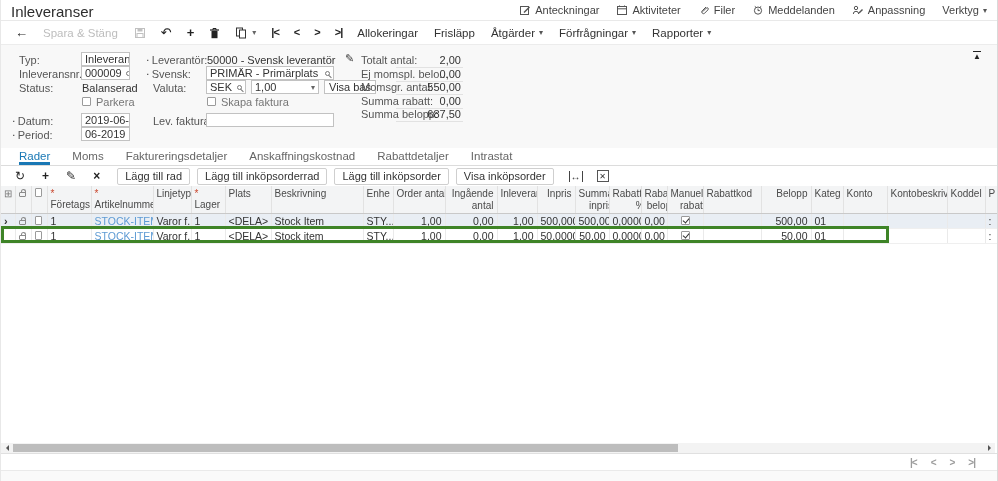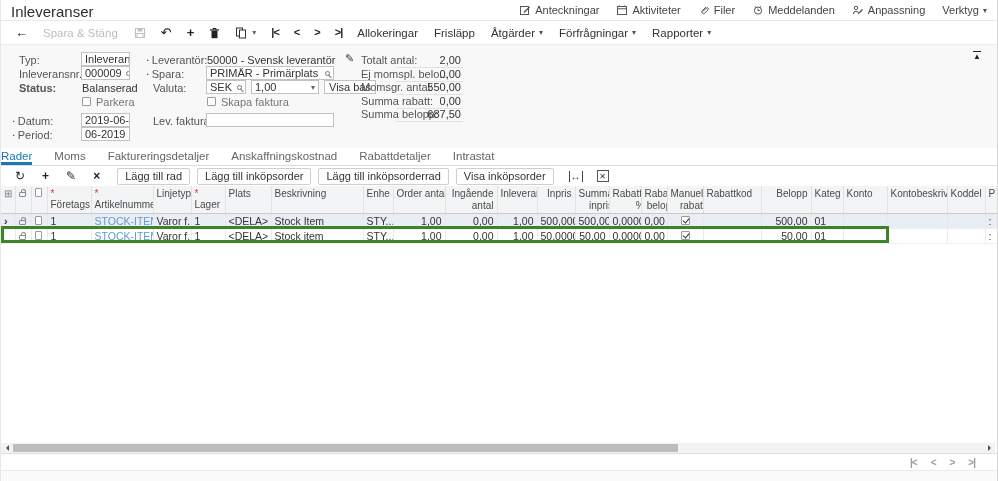--- a/index.html
+++ b/index.html
@@ -35,21 +35,21 @@
   .mag { display:inline-block; width:5px; height:5px; border:1px solid #777; border-radius:50%; position:relative; margin-left:4px; flex:none;}
   .mag::after { content:''; position:absolute; width:4px; height:1px; background:#777; right:-3px; bottom:-2px; transform:rotate(45deg); }
   .cbx { display:inline-block; width:9px; height:9px; border:1px solid #9a9a9a; border-radius:1px; background:#fff; position:relative; }
   .cbx.checked::after { content:''; position:absolute; left:1px; top:1px; width:5px; height:3px;
         border-left:1.4px solid #333; border-bottom:1.4px solid #333; transform:rotate(-50deg); }
   .totval { border-bottom:1px solid #e2e2e2; text-align:right; position:absolute; }
   .pencil { color:#444; font-size:11px; position:absolute; cursor:pointer; }
   .collapse-ic { position:absolute; right:16px; top:6px; font-size:8px; color:#222; border-top:1.5px solid #222; line-height:7px; padding-top:1px; cursor:pointer;}
 
   
-  .tabs { position:absolute; top:148px; left:0; right:0; height:18px; border-bottom:1px solid #dcdcdc; display:flex; gap:22px; background:#fff;text-align:center; }
+  .tabs { position:absolute; top:148px; left:0; right:0; height:18px; border-bottom:1px solid #dcdcdc; display:flex; gap:22px; padding-left:18px; background:#fff;text-align:center; }
   .tab { color:#666; font-size:11.5px; padding-top:2px; cursor:pointer; white-space:nowrap; }
   .tab.active { color:#1978b5; border-bottom:3px solid #1978b5; }
 
   
   .grid-toolbar { position:absolute; top:166px; left:0; right:0; height:20px; display:flex; align-items:center; padding-left:14px; background:#fff; }
   .gti { margin-right:17px; font-size:12px; font-weight:bold; color:#222; cursor:pointer; line-height:12px;}
   .gbtn { border:1px solid #cfcfcf; background:#fff; border-radius:2px; padding:1px 7px 2px; margin-right:7px; color:#333; cursor:pointer; white-space:nowrap; }
   .fitw { border-left:1.5px solid #444; border-right:1.5px solid #444; padding:0 1px; font-size:10px; margin:0 14px 0 8px; cursor:pointer;}
   .expo { width:12px; height:12px; border:1px solid #555; font-size:8px; text-align:center; line-height:11px; color:#333; cursor:pointer;}
 
@@ -200,38 +200,38 @@
 
     <span class="flabel" style="left:18px; top:9px;">Typ:</span>
     <div class="fbox" style="left:80px; top:7px; width:49px;">
       <span class="grow">Inleverans</span>
     </div>
     <span class="flabel" style="left:18px; top:23px;">Inleveransnr.:</span>
     <div class="fbox" style="left:80px; top:21px; width:49px;">
       <span class="grow">000009</span>
         <span class="mag"></span>
     </div>
-    <span class="flabel" style="left:18px; top:37px;font-weight:bold;">Status:</span>
+    <span class="flabel" style="left:18px; top:37px;">Status:</span>
     <span class="fval" style="left:81px; top:37px;">Balanserad</span>
     <span class="cbx" style="position:absolute; left:81px; top:52px;"></span>
     <span class="flabel" style="left:95px; top:51px; color:#777;">Parkera</span>
     <span class="flabel req" style="left:12px; top:70px;">Datum:</span>
     <div class="fbox" style="left:80px; top:68px; width:49px;">
       <span class="grow">2019-06-06</span>
     </div>
     <span class="flabel req" style="left:12px; top:84px;">Period:</span>
     <div class="fbox" style="left:80px; top:82px; width:49px;align-items:flex-end;">
       <span class="grow">06-2019</span>
         <span class="mag"></span>
     </div>
 
     <span class="flabel req" style="left:146px; top:9px;">Leverantör:</span>
     <span class="fval" style="left:206px; top:9px;">50000 - Svensk leverantör</span>
     <span class="pencil" style="left:344px; top:7px;">✎</span>
-    <span class="flabel req" style="left:146px; top:23px;">Spara:</span>
+    <span class="flabel req" style="left:146px; top:23px;">Svensk:</span>
     <div class="fbox" style="left:205px; top:21px; width:128px;">
       <span class="grow">PRIMÄR - Primärplats</span>
         <span class="mag"></span>
     </div>
     <span class="flabel" style="left:152px; top:37px;">Valuta:</span>
     <div class="fbox" style="left:205px; top:35px; width:40px;">
       <span class="grow">SEK</span>
         <span class="mag"></span>
     </div>
     <div class="fbox" style="left:250px; top:35px; width:68px;">
@@ -271,22 +271,22 @@
       <div class="tab">Intrastat</div>
     </div>
 
   <div class="grid-toolbar">
     <span class="gti" style="font-weight:normal">↻</span>
     <span class="gti">+</span>
     <span class="gti" style="font-weight:normal">✎</span>
     <span class="gti">×</span>
     <span id="grid-buttons" style="display:flex;text-align:right;">
         <div class="gbtn">Lägg till rad</div>
+        <div class="gbtn">Lägg till inköpsorderrad</div>
         <div class="gbtn">Lägg till inköpsorder</div>
-        <div class="gbtn">Lägg till inköpsorderrad</div>
         <div class="gbtn">Visa inköpsorder</div>
       </span>
     <span class="fitw">↔</span>
     <span class="expo">✕</span>
   </div>
 
   <div class="grid-wrap">
     <table id="grid-table">
         <colgroup>
           <col style="width: 14px;">

